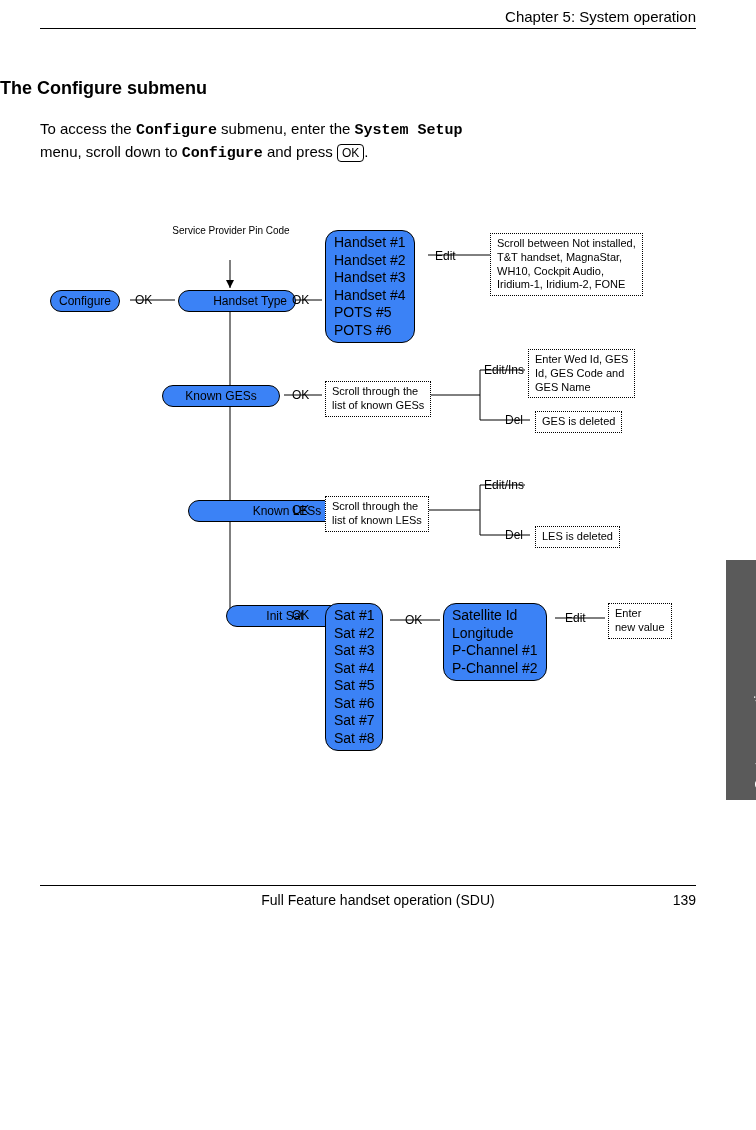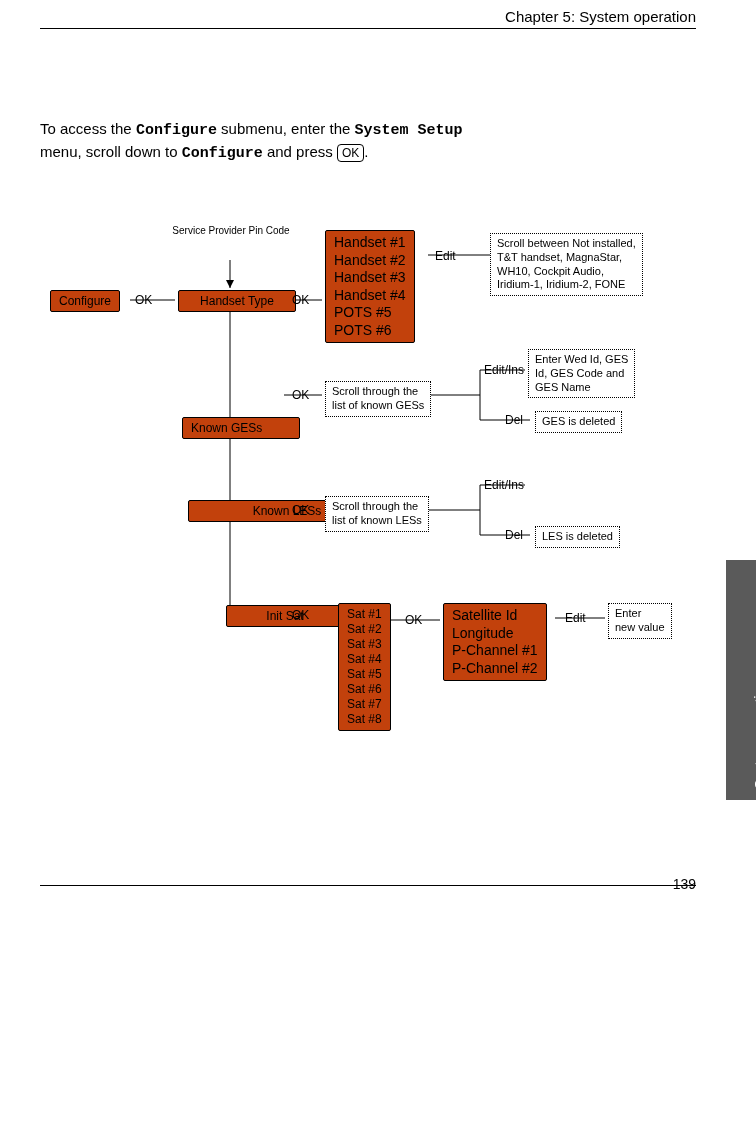--- a/index.html
+++ b/index.html
@@ -8,39 +8,40 @@
   .header-line{position:absolute;top:28px;left:40px;right:60px;height:1.2px;background:#000;}
   .header-text{position:absolute;top:8px;right:60px;font-size:15px;}
   .section-title{position:absolute;top:78px;left:0px;font-size:18px;font-weight:bold;}
   .intro{position:absolute;top:118px;left:40px;right:100px;font-size:15px;line-height:1.4;}
   .mono{font-family:"Courier New",monospace;font-weight:bold;}
   .ok-key{display:inline-block;border:1px solid #000;border-radius:4px;padding:0 4px;font-size:12px;vertical-align:middle;}
   .side-tab{position:absolute;right:0;top:560px;width:30px;height:240px;background:#5a5a5a;}
   .side-tab-label{position:absolute;right:4px;top:680px;transform:rotate(-90deg);transform-origin:right top;color:#fff;font-size:14px;white-space:nowrap;}
   .footer-line{position:absolute;bottom:40px;left:40px;right:60px;height:1px;background:#000;}
   .footer-text{position:absolute;bottom:18px;left:0;right:0;text-align:center;font-size:14px;}
-  .footer-page{position:absolute;bottom:34px;right:60px;font-size:14px;}
+  .footer-page{position:absolute;bottom:18px;right:60px;font-size:14px;}
 
   
   .diag{position:absolute;top:205px;left:30px;width:700px;height:620px;font-size:12px;}
-  .box{position:absolute;border:1.2px solid #000;border-radius:2px;background:#c2410c;padding:3px 8px;white-space:nowrap;text-align:left;}
+  .box{position:absolute;border:1.2px solid #000;border-radius:13px;background:#3b82f6;padding:3px 8px;white-space:nowrap;text-align:left;}
   .dbox{position:absolute;border:1.2px dotted #000;background:#fff;padding:3px 6px;font-size:11px;line-height:1.25;}
   .lbl{position:absolute;font-size:12px;white-space:nowrap;}
   svg.lines{position:absolute;top:0;left:0;width:700px;height:620px;overflow:visible;}
   svg.lines line{stroke:#000;stroke-width:1;}
   svg.lines polygon{fill:#000;}
   .note{position:absolute;font-size:10px;text-align:center;line-height:1.15;margin-left:41px;}
 </style>
 </head>
 <body>
 
 <div class="page">
   <div class="header-text">Chapter 5:  System operation</div>
   <div class="header-line"></div>
 
+  <div class="section-title">The Configure submenu</div>
 
   <div class="intro">
     <span>To access the </span>
     <span class="mono">Configure</span>
     <span> submenu, enter the </span>
     <span class="mono">System Setup</span><br>
     <span>menu, scroll down to </span>
     <span class="mono">Configure</span>
     <span> and press </span>
     <span class="ok-key">OK</span><span>.</span>
@@ -80,69 +81,70 @@
       <line x1="200" y1="55" x2="200" y2="83"></line>
       <polygon points="200,83 196,75 204,75"></polygon>
     </svg>
 
     <div class="note" style="top:20px;left:100px;width:120px;">Service Provider
 Pin Code</div>
 
     <div class="box" style="top:85px;left:20px;">Configure</div>
     <div class="lbl" style="top:88px;left:105px;">OK</div>
 
-    <div class="box" style="top:85px;left:148px;width:100px;text-align:center;">Handset Type</div>
+    <div class="box" style="top:85px;left:148px;width:100px;text-align:right;">Handset Type</div>
     <div class="lbl" style="top:88px;left:262px;">OK</div>
 
     <div class="box" style="top:25px;left:295px;white-space:pre;font-size:14px;line-height:1.25;">Handset #1
 Handset #2
 Handset #3
 Handset #4
 POTS #5
 POTS #6</div>
     <div class="lbl" style="top:44px;left:405px;">Edit</div>
     <div class="dbox" style="top:28px;left:460px;white-space:pre;">Scroll between Not installed,
 T&amp;T handset, MagnaStar,
 WH10, Cockpit Audio,
 Iridium-1, Iridium-2, FONE</div>
 
-    <div class="box" style="top:180px;left:152px;width:100px;text-align:left;margin-top:32px;">Known GESs</div>
+    <div class="box" style="top:180px;left:132px;width:100px;text-align:center;">Known GESs</div>
     <div class="lbl" style="top:183px;left:262px;">OK</div>
     <div class="dbox" style="top:176px;left:295px;white-space:pre;">Scroll through the
 list of known GESs</div>
     <div class="lbl" style="top:158px;left:454px;">Edit/Ins</div>
     <div class="dbox" style="top:144px;left:498px;white-space:pre;">Enter Wed Id, GES
 Id, GES Code and
 GES Name</div>
     <div class="lbl" style="top:208px;left:475px;">Del</div>
     <div class="dbox" style="top:206px;left:505px;">GES is deleted</div>
 
     <div class="box" style="top:295px;left:158px;width:100px;text-align:center;padding-left:48px;">Known LESs</div>
     <div class="lbl" style="top:298px;left:262px;">OK</div>
     <div class="dbox" style="top:291px;left:295px;white-space:pre;">Scroll through the
 list of known LESs</div>
     <div class="lbl" style="top:273px;left:454px;">Edit/Ins</div>
     <div class="lbl" style="top:323px;left:475px;">Del</div>
     <div class="dbox" style="top:321px;left:505px;">LES is deleted</div>
 
     <div class="box" style="top:400px;left:148px;width:100px;text-align:center;margin-left:48px;">Init Sat</div>
     <div class="lbl" style="top:403px;left:262px;">OK</div>
-    <div class="box" style="top:398px;left:308px;white-space:pre;font-size:12px;line-height:1.25;">Sat #1
+    <div class="box" style="top:398px;left:295px;white-space:pre;font-size:14px;line-height:1.25;">Sat #1
 Sat #2
 Sat #3
 Sat #4
 Sat #5
 Sat #6
 Sat #7
 Sat #8</div>
     <div class="lbl" style="top:408px;left:375px;">OK</div>
     <div class="box" style="top:398px;left:413px;white-space:pre;font-size:14px;line-height:1.25;">Satellite Id
 Longitude
 P-Channel #1
 P-Channel #2</div>
     <div class="lbl" style="top:406px;left:535px;">Edit</div>
     <div class="dbox" style="top:398px;left:578px;white-space:pre;">Enter
 new value</div>
   </div>
 
   <div class="footer-line"></div>
+  <div class="footer-text">Full Feature handset operation (SDU)</div>
   <div class="footer-page">139</div>
 </div>
 
 </body></html>

